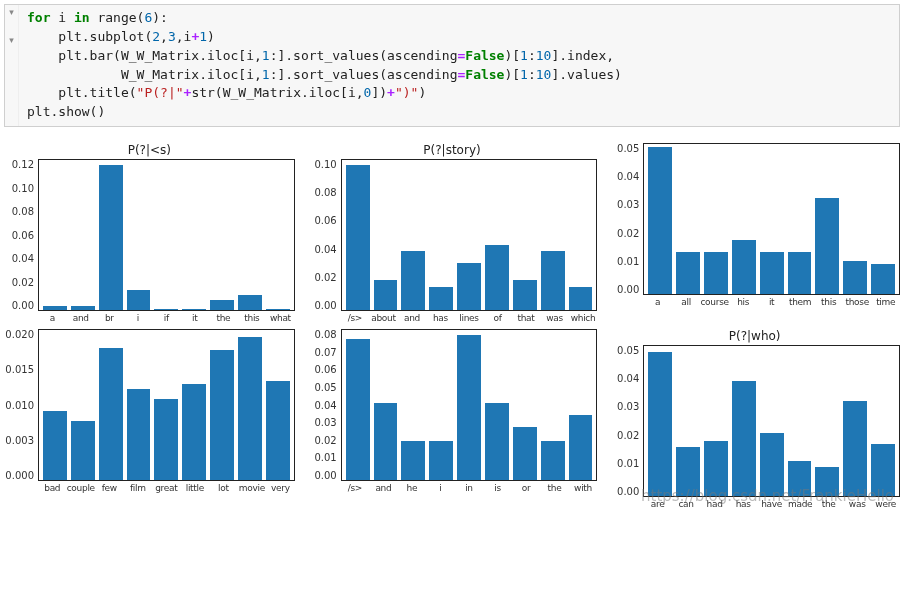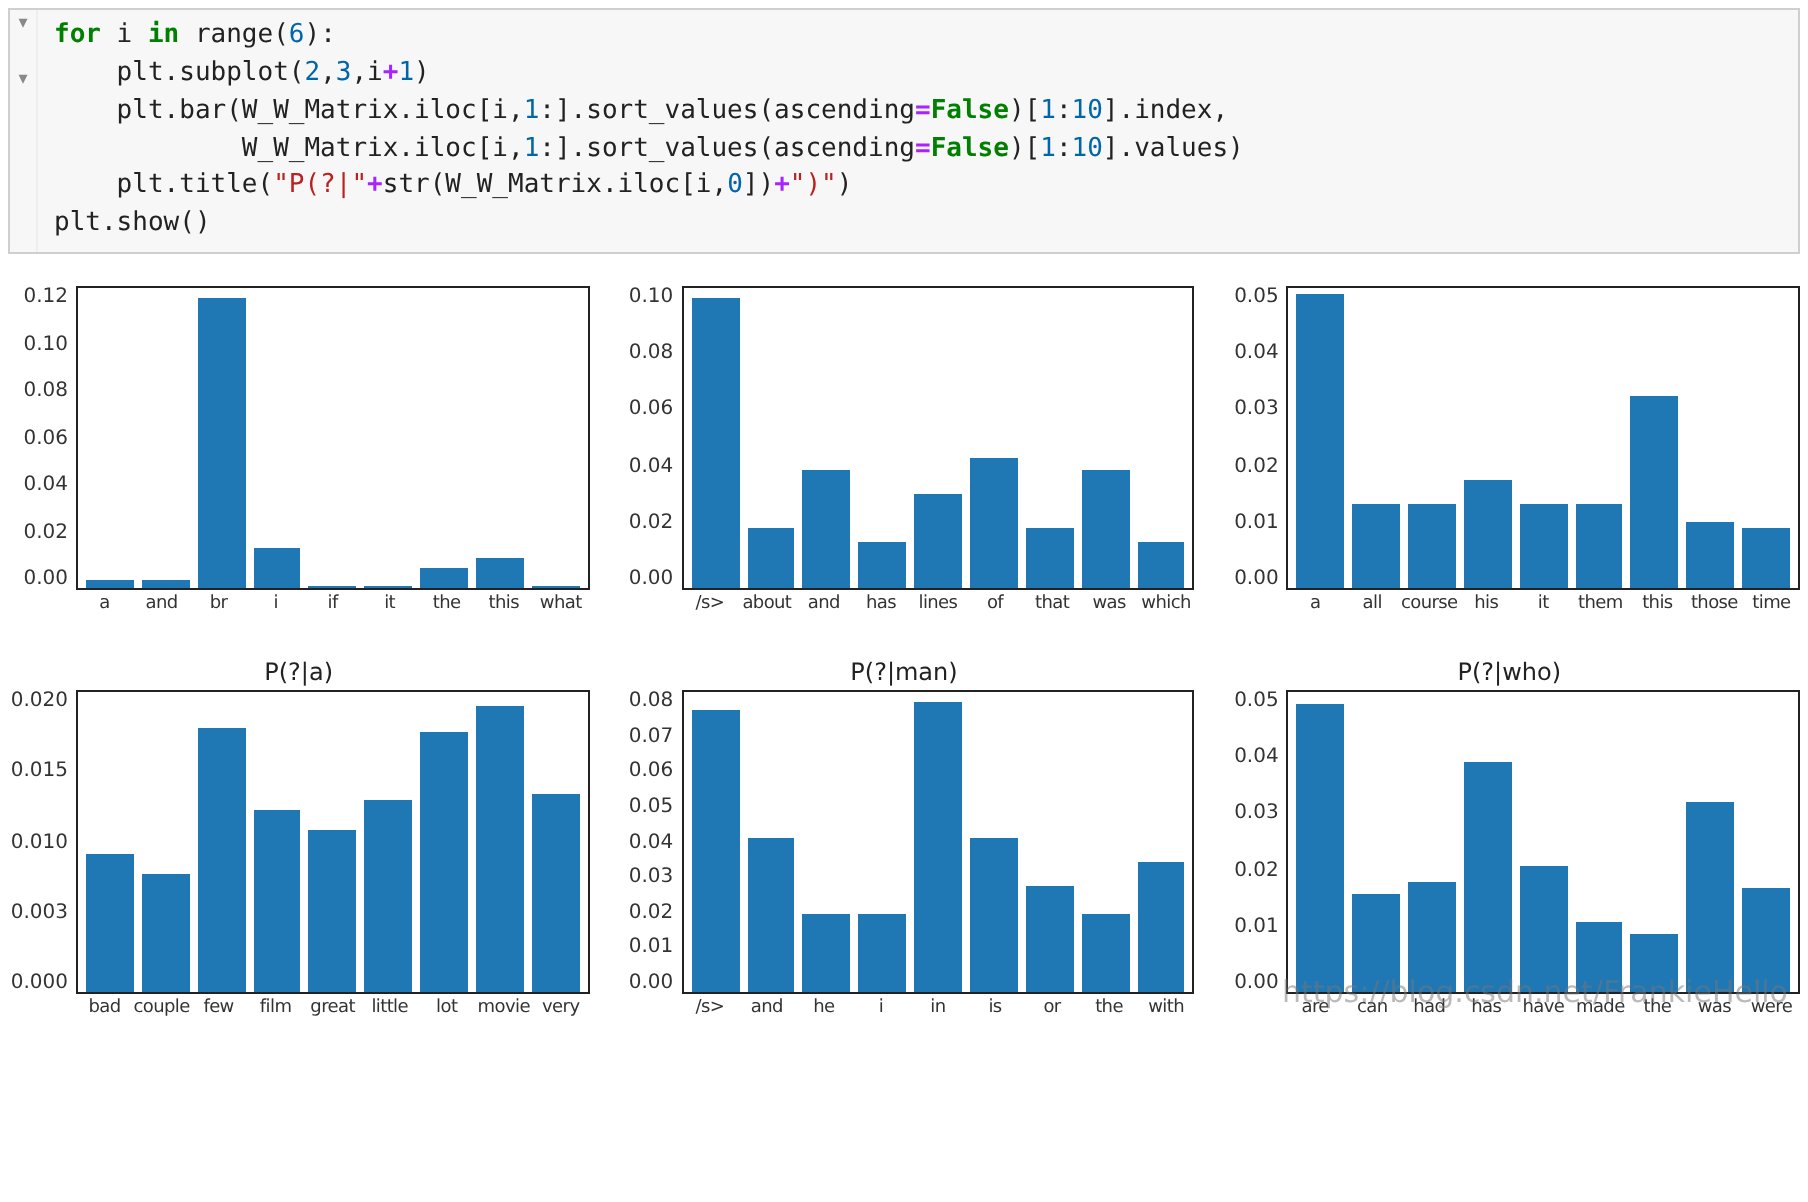--- a/index.html
+++ b/index.html
@@ -127,20 +127,21 @@
   <pre class="code" id="code-pre"><span class="kw">for</span> i <span class="kw">in</span> <span class="fn">range</span>(<span class="num">6</span>):
     plt.subplot(<span class="num">2</span>,<span class="num">3</span>,i<span class="op">+</span><span class="num">1</span>)
     plt.bar(W_W_Matrix.iloc[i,<span class="num">1</span>:].sort_values(ascending<span class="op">=</span><span class="false">False</span>)[<span class="num">1</span>:<span class="num">10</span>].index,
             W_W_Matrix.iloc[i,<span class="num">1</span>:].sort_values(ascending<span class="op">=</span><span class="false">False</span>)[<span class="num">1</span>:<span class="num">10</span>].values)
     plt.title(<span class="str">"P(?|"</span><span class="op">+</span><span class="fn">str</span>(W_W_Matrix.iloc[i,<span class="num">0</span>])<span class="op">+</span><span class="str">")"</span>)
 plt.show()</pre>
 </div>
 
 <div class="charts" id="charts">
     <div class="chart">
+      <div class="title">P(?|&lt;s)</div>
       <div class="chart-body">
         <div class="yaxis">
           <div>0.12</div>
           <div>0.10</div>
           <div>0.08</div>
           <div>0.06</div>
           <div>0.04</div>
           <div>0.02</div>
           <div>0.00</div>
         </div>
@@ -162,20 +163,21 @@
         <div class="xt">br</div>
         <div class="xt">i</div>
         <div class="xt">if</div>
         <div class="xt">it</div>
         <div class="xt">the</div>
         <div class="xt">this</div>
         <div class="xt">what</div>
       </div>
     </div>
     <div class="chart">
+      <div class="title">P(?|story)</div>
       <div class="chart-body">
         <div class="yaxis">
           <div>0.10</div>
           <div>0.08</div>
           <div>0.06</div>
           <div>0.04</div>
           <div>0.02</div>
           <div>0.00</div>
         </div>
         <div class="plot">
@@ -230,21 +232,20 @@
         <div class="xt">course</div>
         <div class="xt">his</div>
         <div class="xt">it</div>
         <div class="xt">them</div>
         <div class="xt">this</div>
         <div class="xt">those</div>
         <div class="xt">time</div>
       </div>
     </div>
     <div class="chart">
-      <div class="title">P(?|a)</div>
       <div class="chart-body">
         <div class="yaxis">
           <div>0.020</div>
           <div>0.015</div>
           <div>0.010</div>
           <div>0.003</div>
           <div>0.000</div>
         </div>
         <div class="plot">
           <div class="bar" title="bad: 0.0106" style="height: 46.09%;"></div>
@@ -264,21 +265,20 @@
         <div class="xt">few</div>
         <div class="xt">film</div>
         <div class="xt">great</div>
         <div class="xt">little</div>
         <div class="xt">lot</div>
         <div class="xt">movie</div>
         <div class="xt">very</div>
       </div>
     </div>
     <div class="chart">
-      <div class="title">P(?|man)</div>
       <div class="chart-body">
         <div class="yaxis">
           <div>0.08</div>
           <div>0.07</div>
           <div>0.06</div>
           <div>0.05</div>
           <div>0.04</div>
           <div>0.03</div>
           <div>0.02</div>
           <div>0.01</div>

